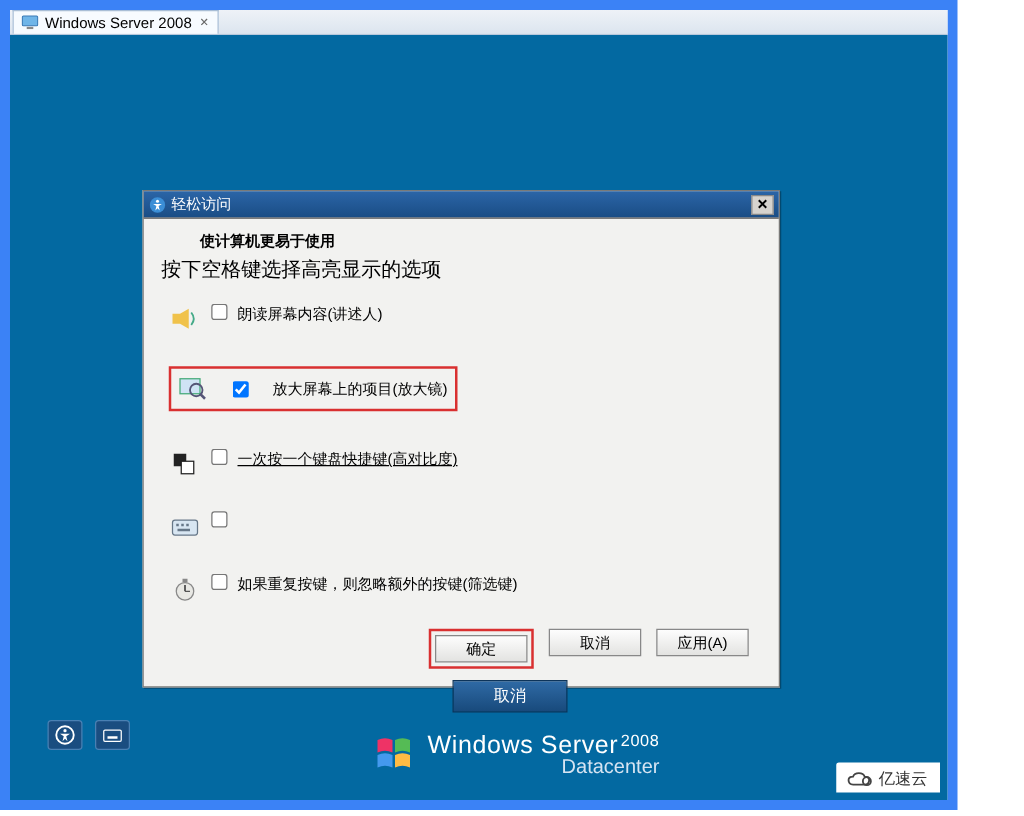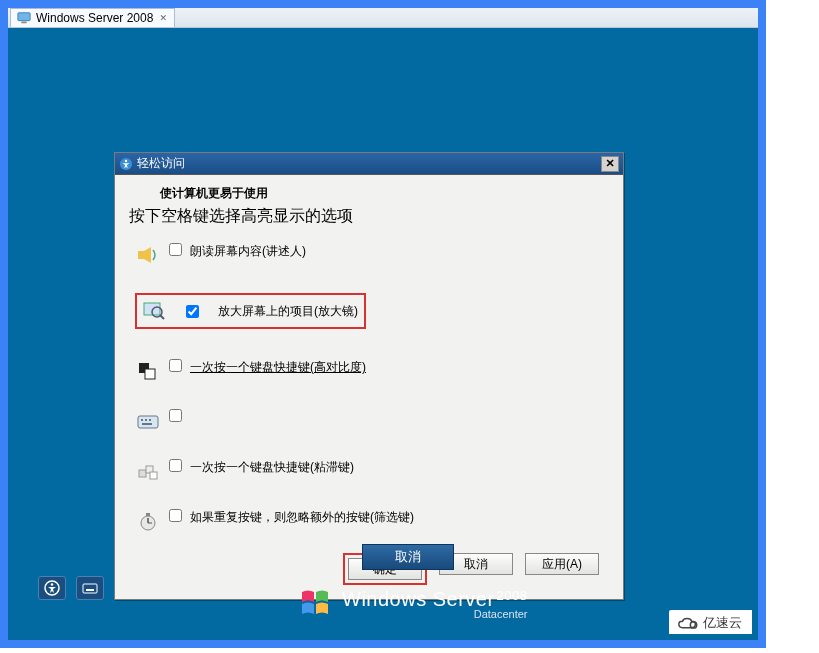--- a/index.html
+++ b/index.html
@@ -140,21 +140,21 @@
   left: 290px; top: 558px;
   display: flex;
   align-items: center;
   gap: 8px;
   color: #fff;
 }
 .logo-flag svg { width: 36px; height: 36px; display:block;}
 .logo-text { display:flex; flex-direction:column; line-height:1;}
 .logo-line1 { font-size: 20px; font-weight: 300; letter-spacing: .5px;}
 .logo-line1 .yr { font-size: 13px; vertical-align: top; margin-left:2px;}
-.logo-line2 { font-size: 11px; text-align: right; color:#d6e4f2;}
+.logo-line2 { font-size: 16px; text-align: right; color:#d6e4f2;}
 .bottom-left-icons {
   position: absolute;
   left: 30px; bottom: 40px;
   display: flex; gap: 10px;
 }
 .bl-icon {
   width: 28px; height: 24px;
   background: #1a4d80;
   border: 1px solid #4a80b3;
   border-radius: 3px;
@@ -252,31 +252,20 @@
                 <rect x="2" y="6" width="20" height="12" rx="2" fill="#d8e6f2" stroke="#678"></rect>
                 <rect x="5" y="9" width="2" height="2" fill="#678"></rect>
                 <rect x="9" y="9" width="2" height="2" fill="#678"></rect>
                 <rect x="13" y="9" width="2" height="2" fill="#678"></rect>
                 <rect x="6" y="13" width="10" height="2" fill="#678"></rect>
               </svg>
           </span>
           <input type="checkbox" style="">
         </div>
 
-        <div class="option-row">
-          <span class="opt-icon">
-            <svg viewBox="0 0 24 22">
-                <rect x="3" y="10" width="7" height="7" fill="#ddd" stroke="#999"></rect>
-                <rect x="10" y="6" width="7" height="7" fill="#eee" stroke="#999"></rect>
-                <rect x="14" y="12" width="7" height="7" fill="#fff" stroke="#999"></rect>
-              </svg>
-          </span>
-          <input type="checkbox" style="">
-          <span>一次按一个键盘快捷键(粘滞键)</span>
-        </div>
 
         <div class="option-row" style="margin-bottom:6px;">
           <span class="opt-icon">
             <svg viewBox="0 0 24 22">
                 <circle cx="12" cy="13" r="7" fill="#e8e8e4" stroke="#888"></circle>
                 <rect x="10" y="3" width="4" height="3" fill="#888"></rect>
                 <line x1="12" y1="13" x2="12" y2="8" stroke="#555" stroke-width="1.5"></line>
                 <line x1="12" y1="13" x2="16" y2="13" stroke="#555"></line>
               </svg>
           </span>

